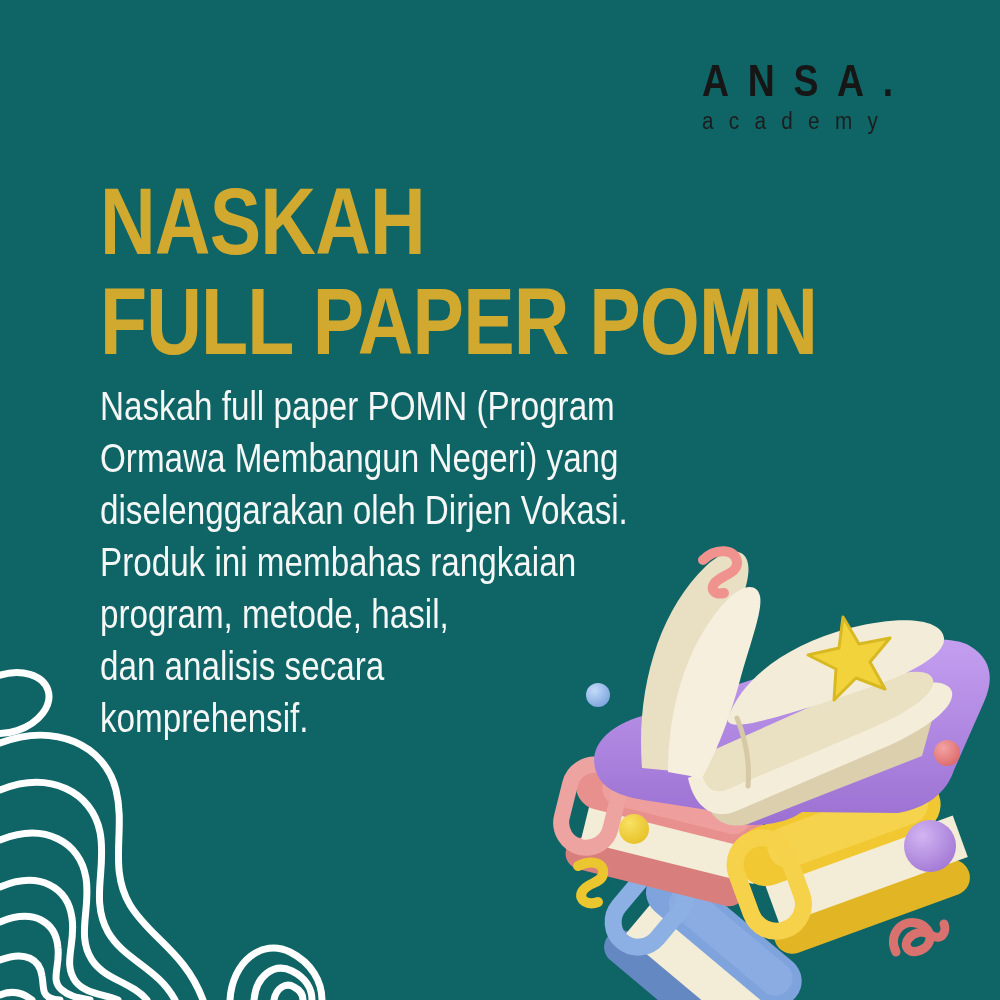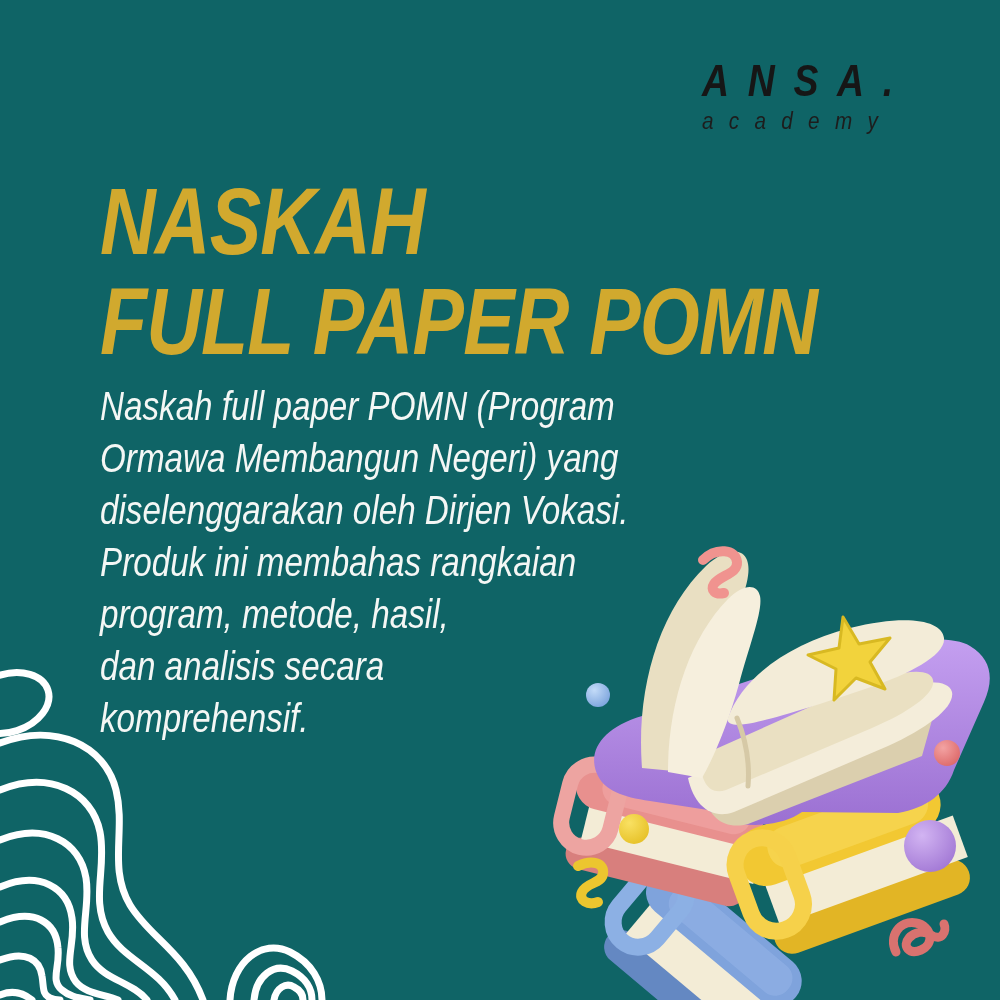--- a/index.html
+++ b/index.html
@@ -8,21 +8,20 @@
     --book-purple:#b18ae0; --book-pink:#e8908e; --book-blue:#7fa3dc;
     --book-yellow:#f2c832; --book-pages:#f3ecd6; --star-yellow:#f2d33c;
     --ball-blue:#8fb6ea; --ball-red:#e57373; --ball-purple:#b48ae0; --ball-yellow:#f1ce2d;
     --ribbon-pink:#f0938f; --ribbon-yellow:#ecc62f; --ribbon-red:#d9726f;
   }
   html,body{margin:0;padding:0;}
   body{font-family:"Liberation Sans", sans-serif;}
   .poster{
     position:relative; width:1000px; height:1000px; overflow:hidden;
     background:var(--background);
-    font-style:italic;
   }
   .brand{position:absolute; left:702px; top:58px; color:var(--brand-text);}
   .brand-name{
     font-size:44px; font-weight:bold; letter-spacing:22px; line-height:1.05;
     transform:scaleX(.85); transform-origin:left top; white-space:nowrap;
   }
   .brand-tagline{
     font-size:23px; font-weight:400; letter-spacing:17px; margin-top:4px;
     transform:scaleX(.9); transform-origin:left top; white-space:nowrap; color:#1d1d1d;
   }

